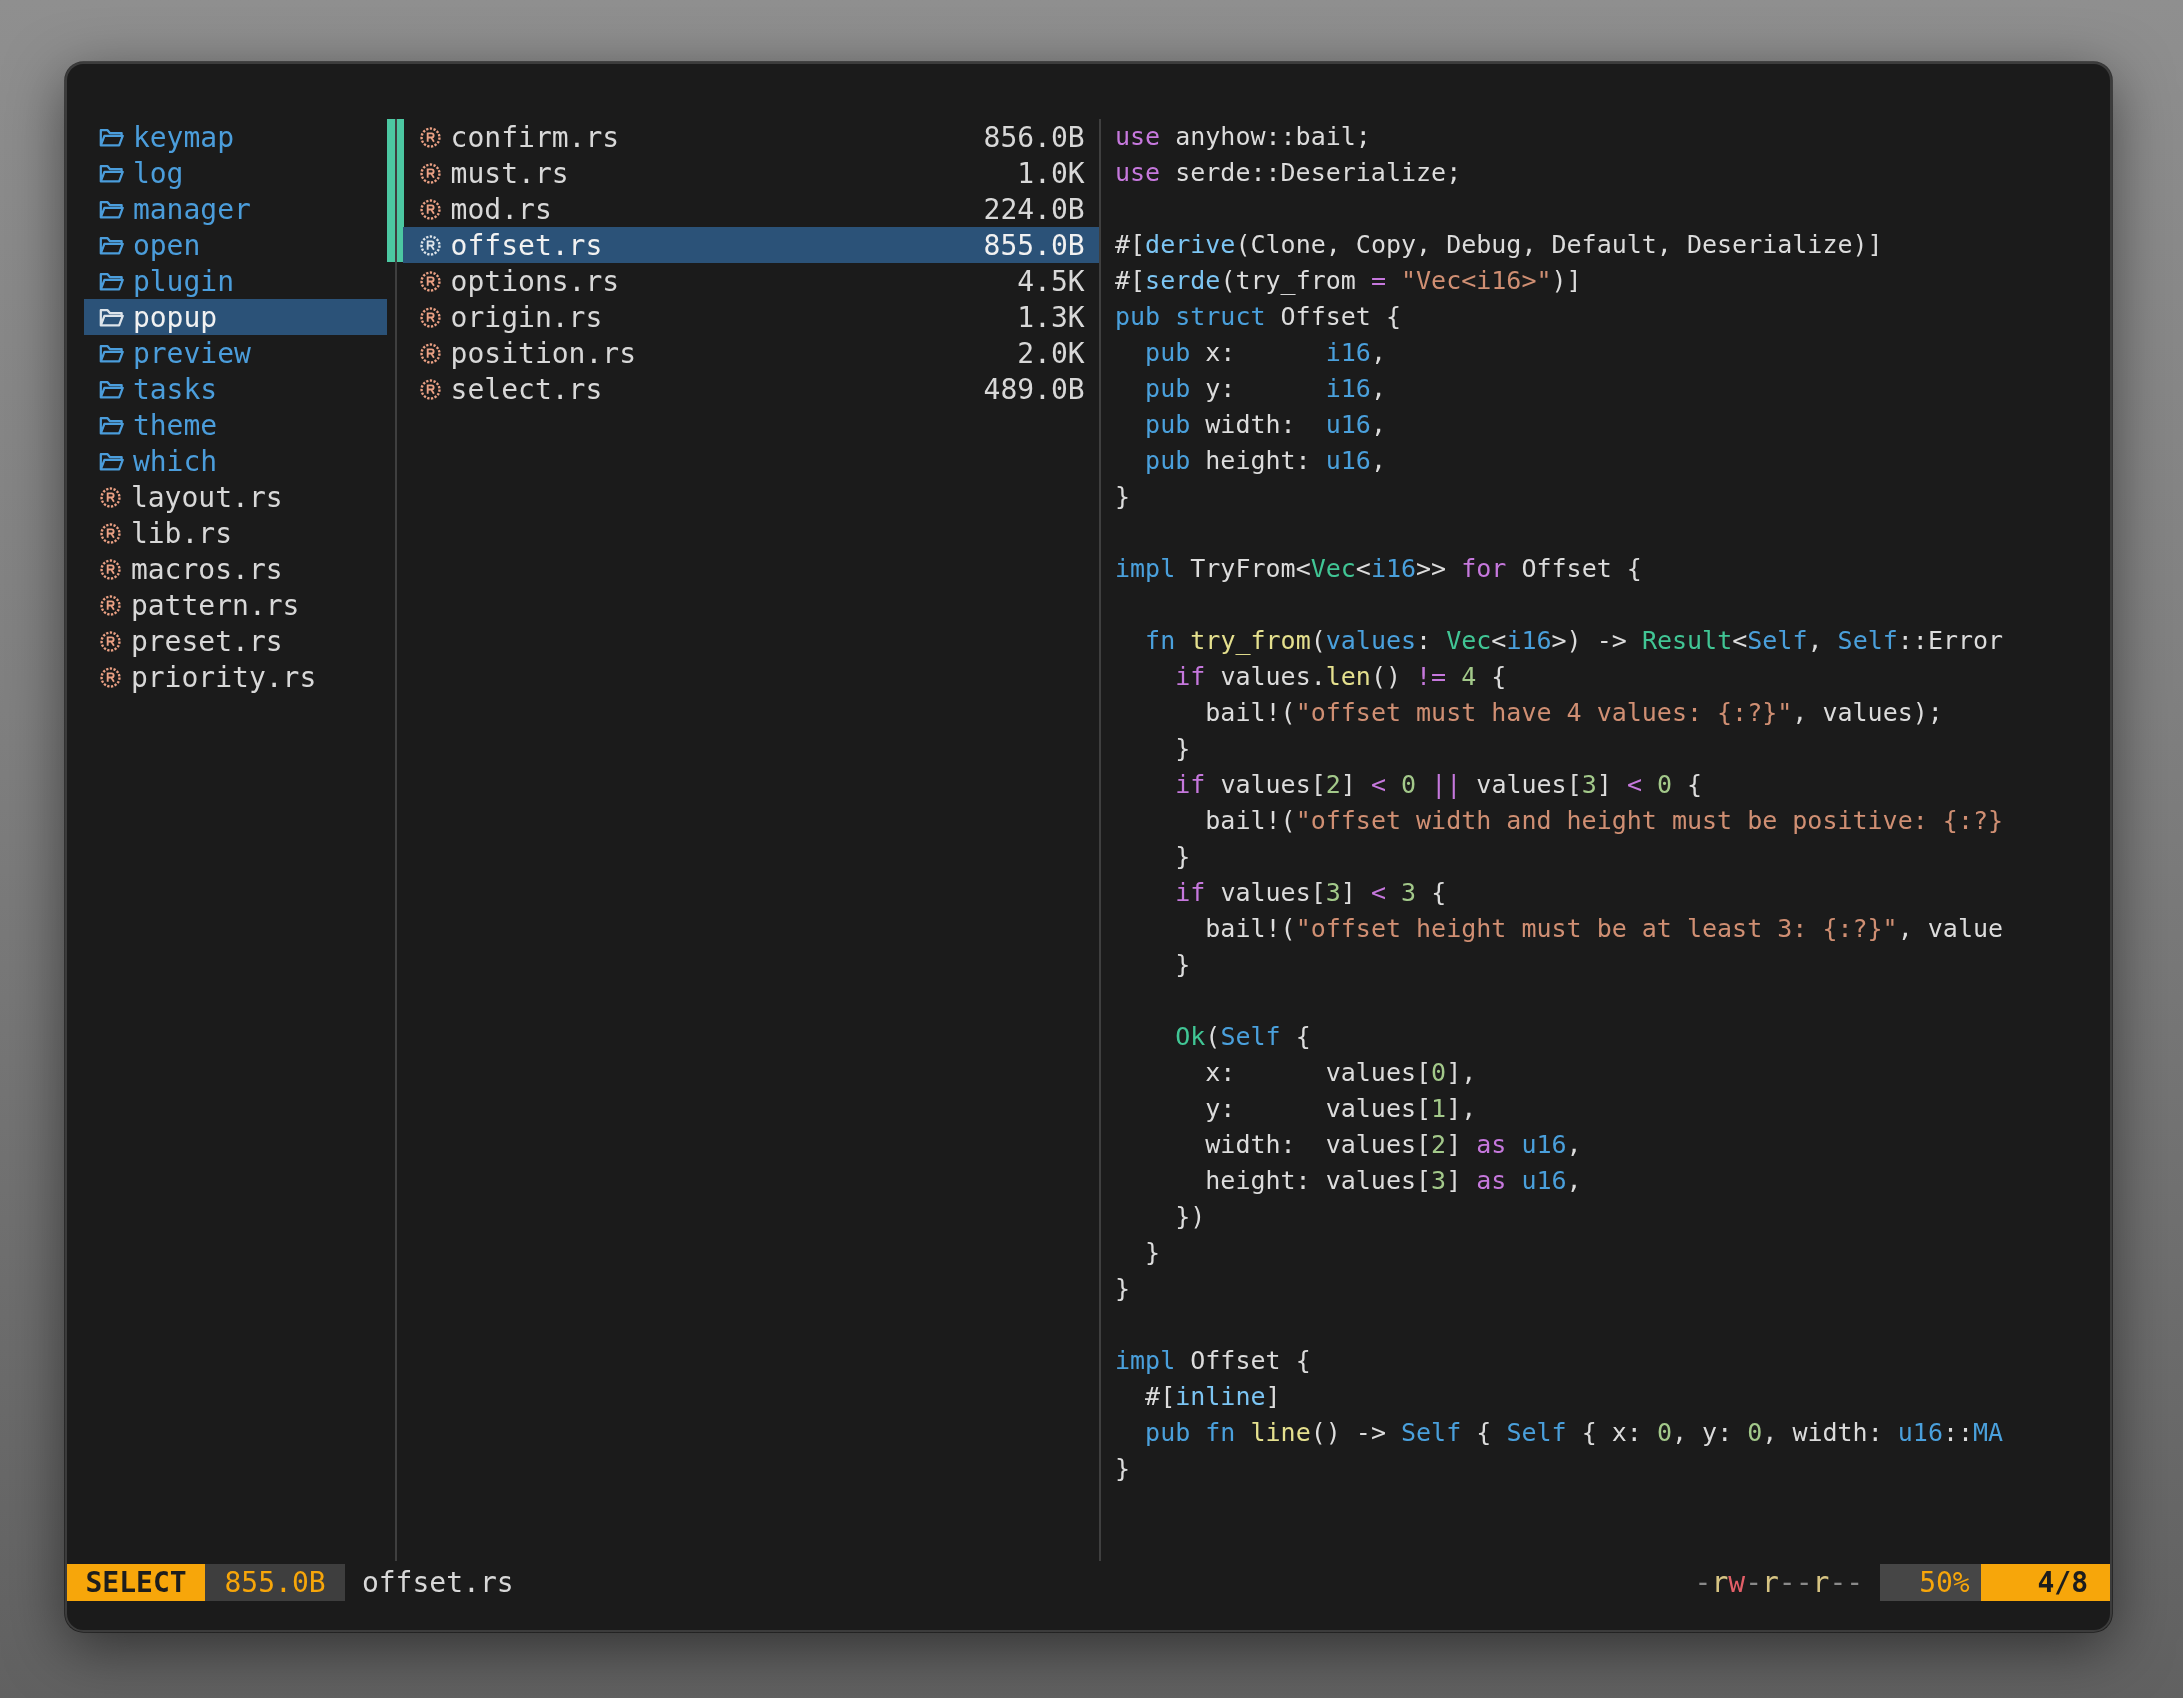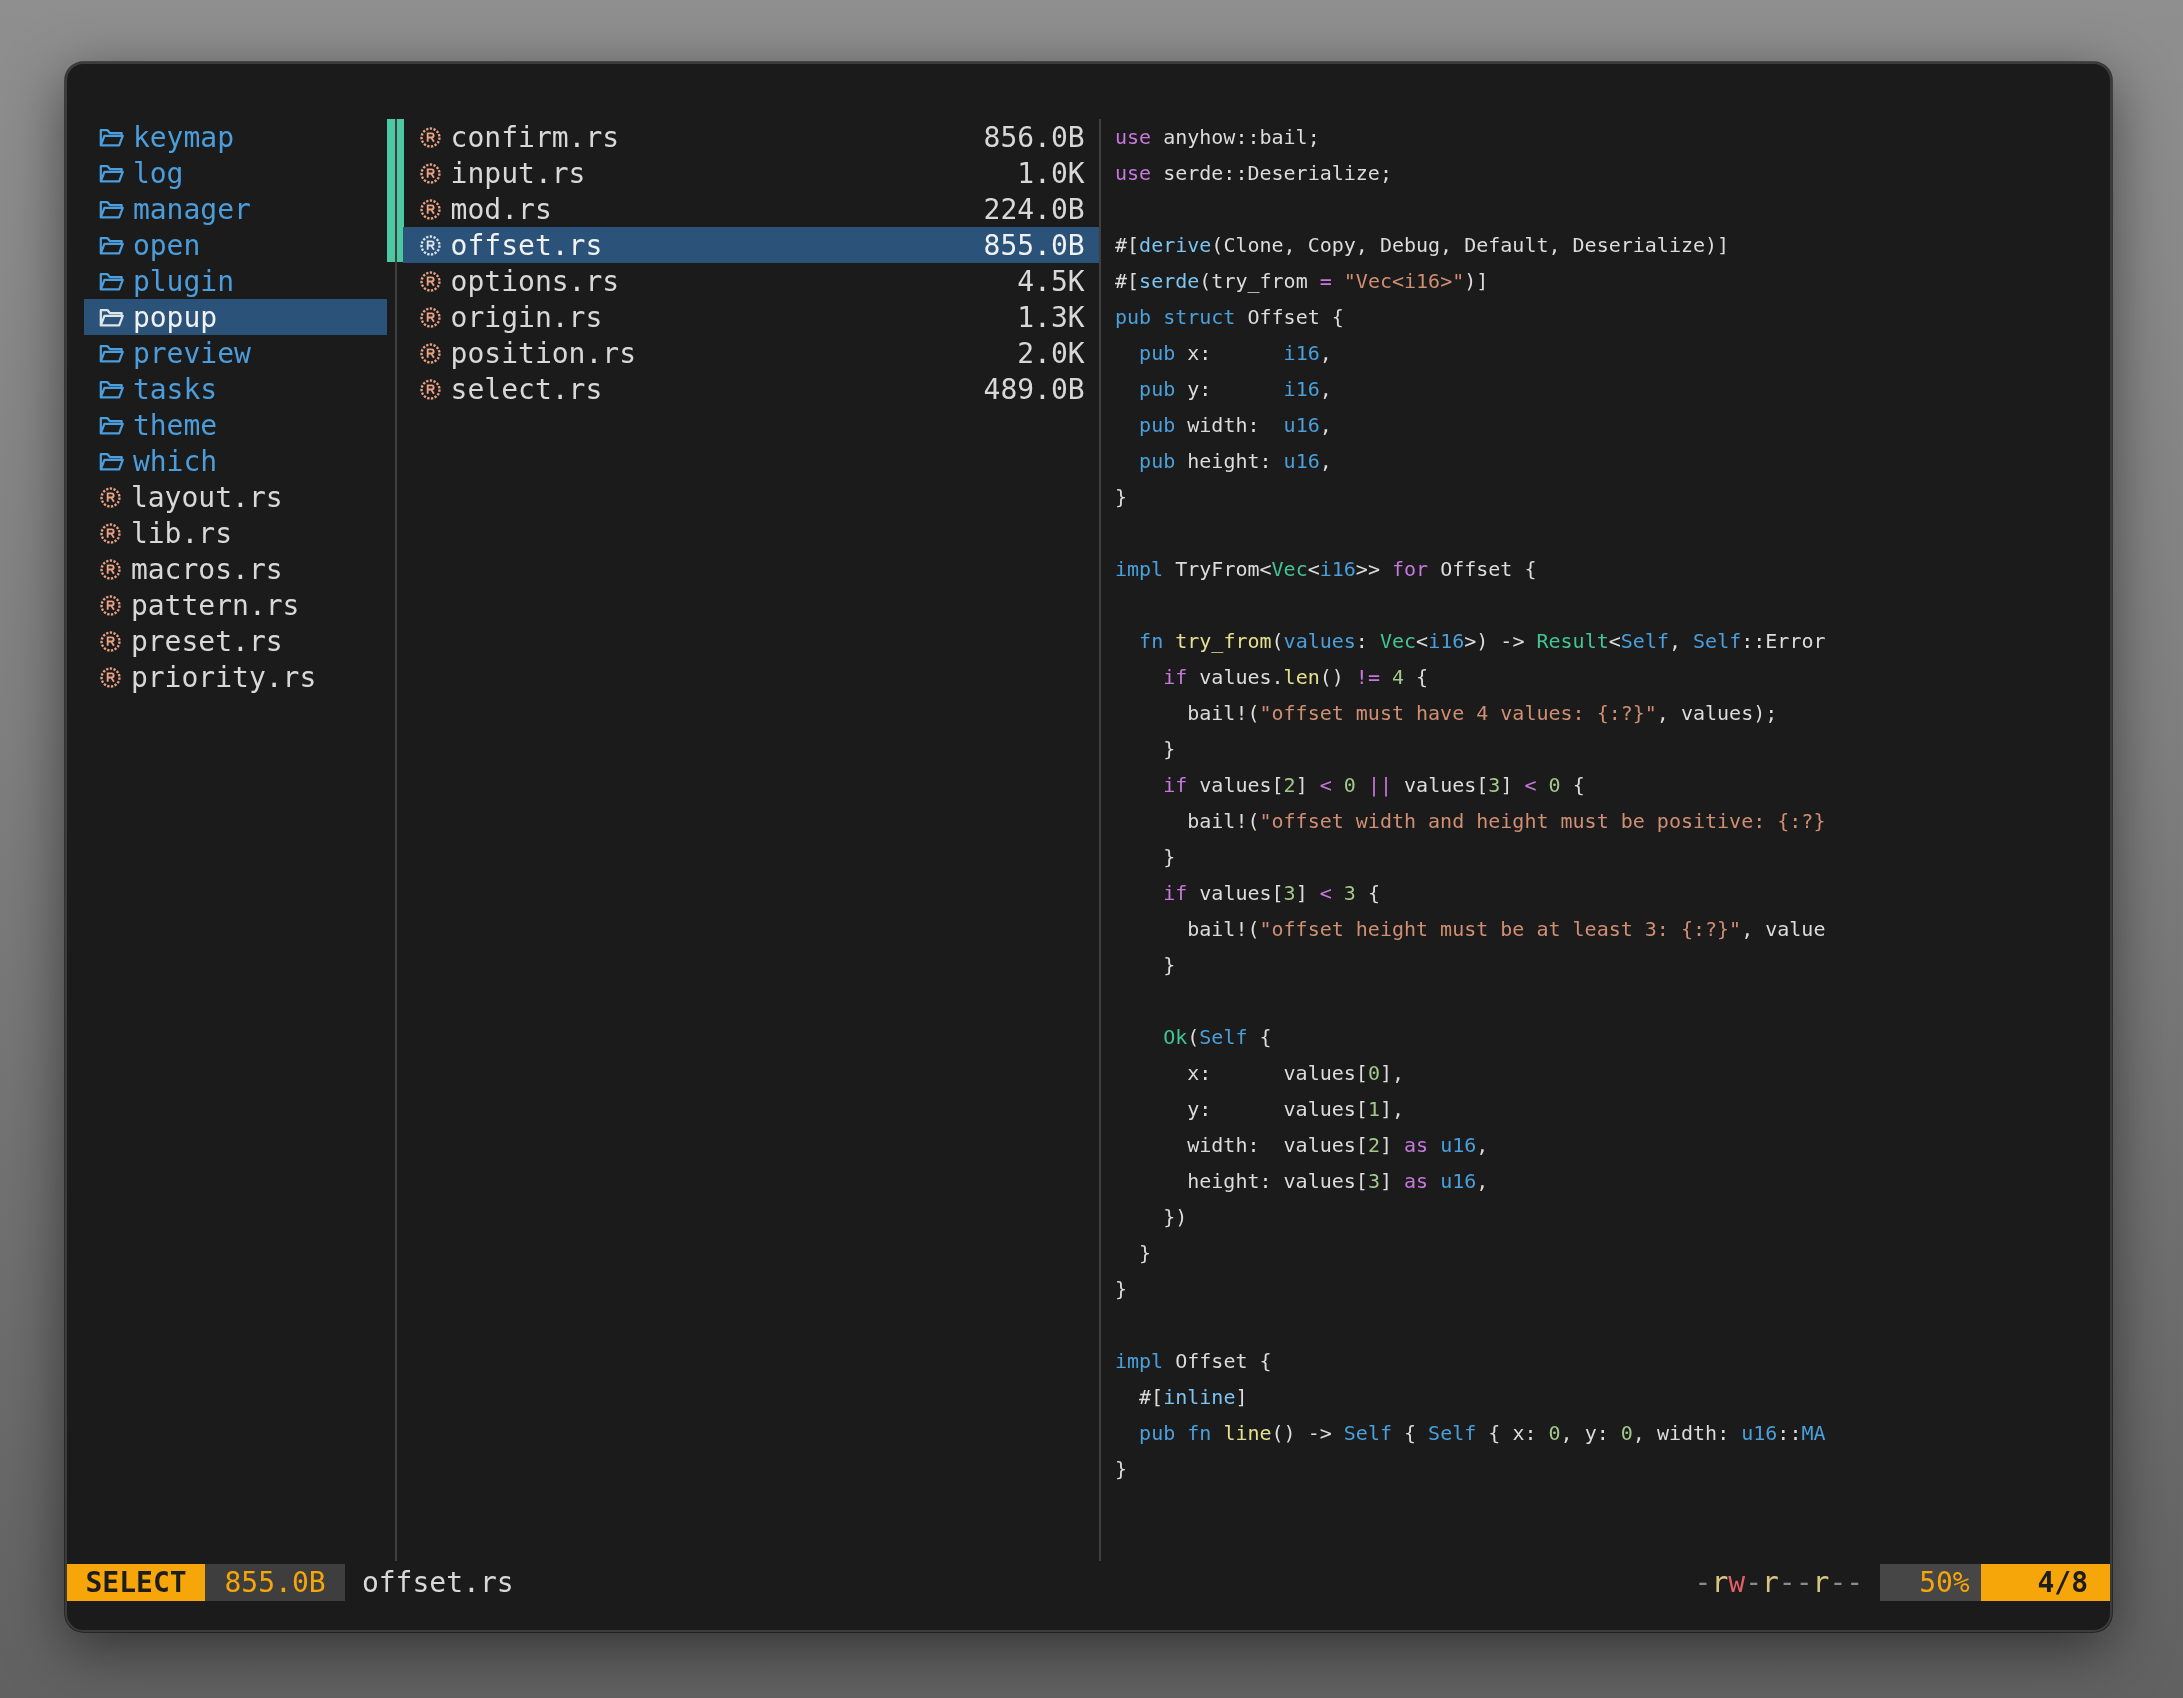--- a/index.html
+++ b/index.html
@@ -32,21 +32,21 @@
   .row.selected .icon { color:#dde4ea !important; }
 
   .marker { position:absolute; left:320px; width:17px;
             background:var(--marker-teal,#4cc8a2); }
   .sep { position:absolute; top:55px; width:1.7px; height:1442px;
          background:var(--separator,#3f3f3f); }
   #sep-left  { left:328px; }
   #sep-right { left:1032px; }
 
   #preview { position:absolute; left:1048px; top:55px; width:994px; height:1460px; overflow:hidden; }
-  .code-line { height:36px; line-height:36px; font-size:20px; white-space:pre;
+  .code-line { height:36px; line-height:36px; font-size:25px; white-space:pre;
                color:var(--syn-fg,#dcdcdc); }
   .syn-kw  { color:var(--syn-kw,#c678dd); }
   .syn-kwb { color:var(--syn-kwb,#4aa0dc); }
   .syn-attr{ color:var(--syn-attr,#7cc5f3); }
   .syn-ty  { color:var(--syn-ty,#4aa0dc); }
   .syn-tyg { color:var(--syn-tyg,#41c695); }
   .syn-fn  { color:var(--syn-fn,#e5e08e); }
   .syn-str { color:var(--syn-str,#d08f73); }
   .syn-num { color:var(--syn-num,#a3c98a); }
   .syn-fg  { color:var(--syn-fg,#dcdcdc); }
@@ -226,21 +226,21 @@
         <span class="label ">confirm.rs</span>
         <span class="size">856.0B</span>
       </div>
       <div class="row">
         <span class="icon rust">
           <svg viewBox="0 0 24 24" width="25" height="25">
             <circle cx="12" cy="12" r="8.6" fill="none" stroke="currentColor" stroke-width="2.3" stroke-dasharray="2.2 1.4"></circle>
             <path fill="none" stroke="currentColor" stroke-width="1.8" d="M9.3 16V8h3.7a2 2 0 0 1 0 4H9.3m3.4 0l2.6 4"></path>
           </svg>
         </span>
-        <span class="label ">input.rs</span>
+        <span class="label ">must.rs</span>
         <span class="size">1.0K</span>
       </div>
       <div class="row">
         <span class="icon rust">
           <svg viewBox="0 0 24 24" width="25" height="25">
             <circle cx="12" cy="12" r="8.6" fill="none" stroke="currentColor" stroke-width="2.3" stroke-dasharray="2.2 1.4"></circle>
             <path fill="none" stroke="currentColor" stroke-width="1.8" d="M9.3 16V8h3.7a2 2 0 0 1 0 4H9.3m3.4 0l2.6 4"></path>
           </svg>
         </span>
         <span class="label ">mod.rs</span>

